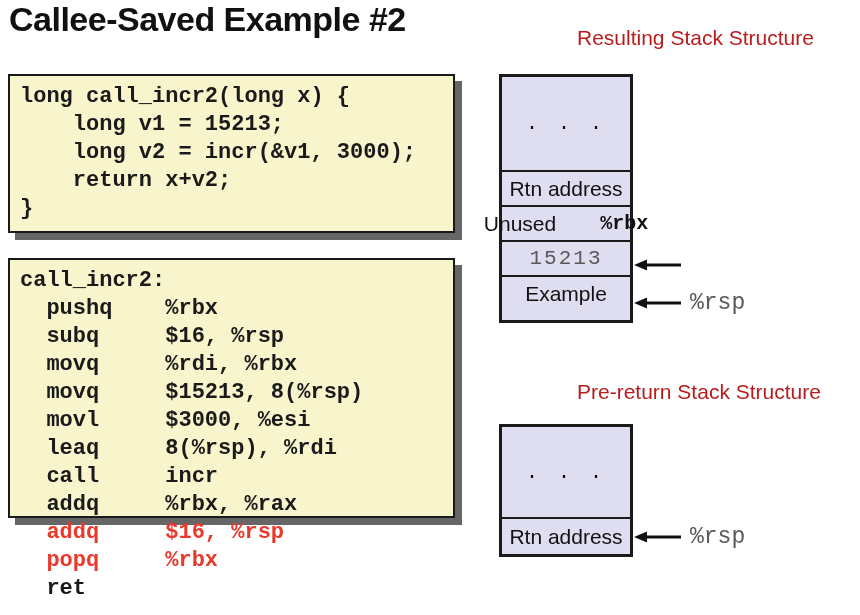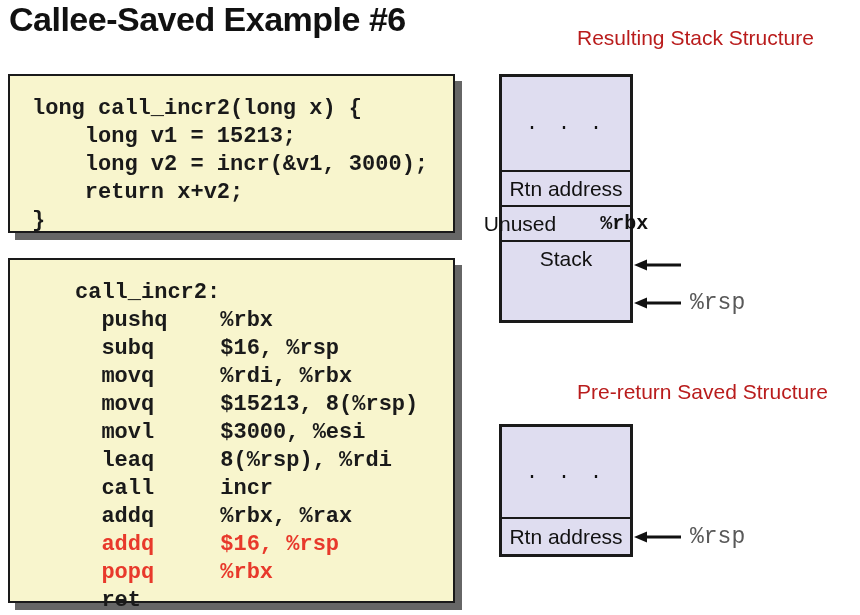--- a/index.html
+++ b/index.html
@@ -18,23 +18,23 @@
   #prereturn-heading{left:577px;top:380px;}
 
   .code-box{
     position:absolute;left:8px;width:447px;
     background:var(--code-bg);
     border:2.5px solid #1a1a1a;
     box-shadow:7px 7px 0 var(--shadow);
     box-sizing:border-box;
   }
   #c-code-box{top:74px;height:159px;}
-  #asm-code-box{top:258px;height:345px;padding-left:43px;}
+  #asm-code-box{top:258px;height:260px;}
   .code-box pre, .asm-lines{
-    margin:16px;padding:3px 4px 0 6px;
+    margin:4px;padding:3px 4px 0 6px;
     font-family:"Liberation Mono","DejaVu Sans Mono",monospace;
     font-weight:bold;font-size:22px;line-height:28px;color:#1a1a1a;
     white-space:pre;
   }
   .asm-line{white-space:pre;}
   .asm-line.red{color:var(--red);}
 
   .stack-box{
     position:absolute;left:499px;width:134px;
     border:3px solid #1a1a1a;background:var(--cell-bg);
@@ -73,21 +73,21 @@
   .pointer svg{display:block;}
   .pointer-label{
     margin-left:9px;
     font-family:"Liberation Mono","DejaVu Sans Mono",monospace;
     font-size:23px;color:var(--gray-text);white-space:pre;
   }
 </style>
 </head>
 <body style="--code-bg: #F8F5CD; --cell-bg: #DFDDF0; --red: #E8392B; --gray-text: #595959; --shadow: #666666;">
 
-<div class="slide-title">Callee-Saved Example #6</div>
+<div class="slide-title">Callee-Saved Example #2</div>
 
 <div class="section-heading" id="resulting-heading">Resulting Stack Structure</div>
 
 <div class="code-box" id="c-code-box">
   <pre>long call_incr2(long x) {
     long v1 = 15213;
     long v2 = incr(&amp;v1, 3000);
     return x+v2;
 }</pre>
 </div>
@@ -101,40 +101,43 @@
     <span class="dots">. . .</span>
   </div>
   <div class="stack-cell">
     <span>Rtn address</span>
   </div>
   <div class="stack-cell">
     <span>Unused </span>
       <span class="mono-reg">%rbx</span>
   </div>
   <div class="stack-cell">
-    <span>Stack</span>
+    <span class="stack-value">15213</span>
+  </div>
+  <div class="stack-cell">
+    <span>Example</span>
   </div>
 </div>
 
 <div class="pointer" id="pointer-rsp8">
   <svg width="47" height="14" viewBox="0 0 47 14">
     <line x1="10" y1="7" x2="47" y2="7" stroke="#111" stroke-width="3"></line>
     <polygon points="0,7 13,1.5 13,12.5" fill="#111"></polygon>
   </svg>
 </div>
 
 <div class="pointer" id="pointer-rsp-resulting">
   <svg width="47" height="14" viewBox="0 0 47 14">
     <line x1="10" y1="7" x2="47" y2="7" stroke="#111" stroke-width="3"></line>
     <polygon points="0,7 13,1.5 13,12.5" fill="#111"></polygon>
   </svg>
   <span class="pointer-label">%rsp</span>
 </div>
 
-<div class="section-heading" id="prereturn-heading">Pre-return Saved Structure</div>
+<div class="section-heading" id="prereturn-heading">Pre-return Stack Structure</div>
 
 <div class="stack-box" id="prereturn-stack-box">
   <div class="stack-cell dots-cell first">
     <span class="dots">. . .</span>
   </div>
   <div class="stack-cell rtn">
     <span>Rtn address</span>
   </div>
 </div>
 

